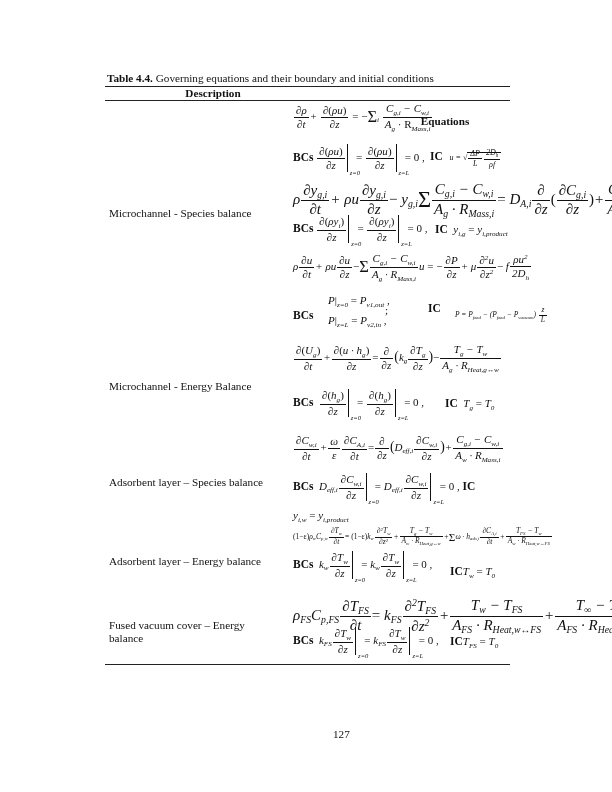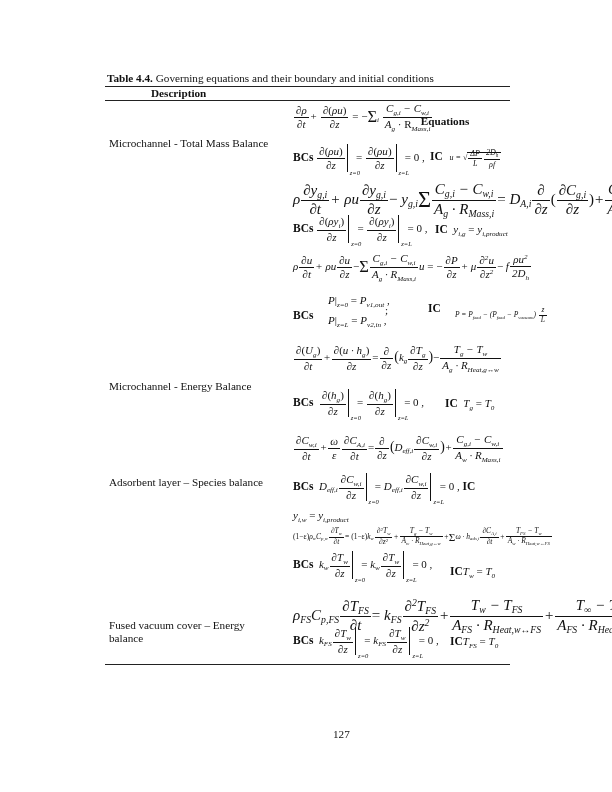--- a/index.html
+++ b/index.html
@@ -5,21 +5,21 @@
   html, body { margin: 0; padding: 0; background: #ffffff; }
   body { width: 612px; height: 792px; position: relative; overflow: hidden;
          font-family: "Liberation Serif", "DejaVu Serif", serif; color: #111; }
   .page { position: absolute; left: 0; top: 0; width: 612px; height: 792px; }
   .caption { position: absolute; left: 107px; top: 72px; font-size: 11.2px; white-space: nowrap; }
   .caption b { font-weight: bold; }
   .rule-top { position: absolute; left: 105px; width: 405px; top: 86px; border-top: 1.6px solid #222; }
   .rule-head { position: absolute; left: 105px; width: 405px; top: 100px; border-top: 1px solid #222; }
   .rule-bottom { position: absolute; left: 105px; width: 405px; top: 664px; border-top: 1.6px solid #222; }
   .th { position: absolute; top: 87px; font-weight: bold; font-size: 11.2px; }
-  .th.desc { left: 151px; width: 100px; text-align: left; }
+  .th.desc { left: 163px; width: 100px; text-align: center; }
   .th.eq { left: 395px; width: 100px; text-align: center; margin-top: 28px; }
   .desc { position: absolute; left: 109px; font-size: 11.2px; width: 170px; line-height: 12.5px; }
   .eqblock { position: absolute; left: 285px; width: 235px; font-family: "Liberation Serif", "DejaVu Serif", serif; font-style: italic; color: #111; }
   .eqline { position: absolute; white-space: nowrap; font-size: 11px; }
   .eqline.small { font-size: 7.5px; }
   .eqline.med { font-size: 15px; }
   .bcs { font-style: normal; font-weight: bold; font-size: 11.5px; text-align: center; }
   .ic { font-style: normal; font-weight: bold; font-size: 11.5px; }
   .frac { display: inline-block; vertical-align: middle; text-align: center; margin: 0 1px; }
   .frac .num { display: block; border-bottom: 0.8px solid #111; padding: 0 2px; line-height: 1.15; }
@@ -38,41 +38,41 @@
 
 <div class="page">
 
   <div class="caption"><b>Table 4.4.</b><span> Governing equations and their boundary and initial conditions</span></div>
 
   <div class="rule-top"></div>
   <div class="th desc">Description</div>
   <div class="th eq">Equations</div>
   <div class="rule-head"></div>
 
-  <div class="desc" style="top:137px;">Microchannel - Total Mass Balance</div>
   <div class="eqblock" style="top:102px;">
     <div class="eqline" style="left:8px; top:0px;">
       <span class="frac"><span class="num">∂ρ</span><span class="den">∂t</span></span>+
       <span class="frac"><span class="num">∂<span class="up">(</span>ρu<span class="up">)</span></span><span class="den">∂z</span></span>
       <span class="up">= −</span><span class="sum">Σ</span><span class="sub">i</span>
       <span class="frac"><span class="num">C<span class="sub">g,i</span> − C<span class="sub">w,i</span></span><span class="den">A<span class="sub">g</span> <span class="up">·</span> <span class="up">R</span><span class="sub">Mass,i</span></span></span>
     </div>
     <div class="eqline" style="left:8px; top:42px;">
       <span class="bcs">BCs</span>
       <span class="frac"><span class="num">∂<span class="up">(</span>ρu<span class="up">)</span></span><span class="den">∂z</span></span><span class="bar"><span class="lim">z=0</span></span>
       <span class="up">&nbsp;&nbsp;=</span>
       <span class="frac"><span class="num">∂<span class="up">(</span>ρu<span class="up">)</span></span><span class="den">∂z</span></span><span class="bar"><span class="lim">z=L</span></span>
       <span class="up">&nbsp;&nbsp;= 0 ,</span>
     </div>
     <div class="eqline" style="left:145px; top:46px;">
       <span class="ic">IC</span>
       <span class="med" style="font-size:8px;">&nbsp;&nbsp;u = √<span style="border-top:0.8px solid #111;"><span class="frac"><span class="num">ΔP</span><span class="den">L</span></span><span class="frac"><span class="num">2D<span class="sub">h</span></span><span class="den">ρf</span></span></span></span>
     </div>
   </div>
 
+  <div class="desc" style="top:207px;">Microchannel - Species balance</div>
   <div class="eqblock" style="top:181px;">
     <div class="eqline med" style="left:8px; top:0px;">
       ρ<span class="frac"><span class="num">∂y<span class="sub">g,i</span></span><span class="den">∂t</span></span>+ ρu<span class="frac"><span class="num">∂y<span class="sub">g,i</span></span><span class="den">∂z</span></span><span class="up">−</span> y<span class="sub">g,i</span><span class="sum">Σ</span><span class="frac"><span class="num">C<span class="sub">g,i</span> − C<span class="sub">w,i</span></span><span class="den">A<span class="sub">g</span> · R<span class="sub">Mass,i</span></span></span><span class="up">=</span> D<span class="sub">A,i</span><span class="frac"><span class="num">∂</span><span class="den">∂z</span></span><span class="up">(</span><span class="frac"><span class="num">∂C<span class="sub">g,i</span></span><span class="den">∂z</span></span><span class="up">)</span>+<span class="frac"><span class="num">C<span class="sub">g,i</span> − C<span class="sub">w,i</span></span><span class="den">A<span class="sub">g</span> · R<span class="sub">Mass,i</span></span></span>
     </div>
     <div class="eqline" style="left:8px; top:34px;">
       <span class="bcs">BCs</span>
       <span class="frac"><span class="num">∂<span class="up">(</span>ρy<span class="sub">i</span><span class="up">)</span></span><span class="den">∂z</span></span><span class="bar"><span class="lim">z=0</span></span>
       <span class="up">&nbsp;&nbsp;=</span>
       <span class="frac"><span class="num">∂<span class="up">(</span>ρy<span class="sub">i</span><span class="up">)</span></span><span class="den">∂z</span></span><span class="bar"><span class="lim">z=L</span></span>
       <span class="up">&nbsp;&nbsp;= 0 ,</span>
@@ -125,20 +125,21 @@
     <div class="eqline" style="left:8px; top:40px;">
       <span class="bcs">BCs</span>
       &nbsp;D<span class="sub">eff,i</span><span class="frac"><span class="num">∂C<span class="sub">w,i</span></span><span class="den">∂z</span></span><span class="bar"><span class="lim">z=0</span></span>
       <span class="up">&nbsp;&nbsp;=</span> D<span class="sub">eff,i</span><span class="frac"><span class="num">∂C<span class="sub">w,i</span></span><span class="den">∂z</span></span><span class="bar"><span class="lim">z=L</span></span>
       <span class="up">&nbsp;&nbsp;= 0 ,</span>
       <span class="ic">IC</span>
     </div>
     <div class="eqline" style="left:8px; top:76px;">y<span class="sub">i,w</span> <span class="up">=</span> y<span class="sub">i,product</span></div>
   </div>
 
+  <div class="desc" style="top:555px;">Adsorbent layer – Energy balance</div>
   <div class="eqblock" style="top:527px;">
     <div class="eqline small" style="left:8px; top:0px;">
       <span class="up">(1−ε)</span>ρ<span class="sub">w</span>C<span class="sub">p,w</span><span class="frac"><span class="num">∂T<span class="sub">w</span></span><span class="den">∂t</span></span><span class="up">= (1−ε)</span>k<span class="sub">w</span><span class="frac"><span class="num">∂<span class="sup">2</span>T<span class="sub">w</span></span><span class="den">∂z<span class="sup">2</span></span></span>+<span class="frac"><span class="num">T<span class="sub">g</span> − T<span class="sub">w</span></span><span class="den">A<span class="sub">w</span> · R<span class="sub">Heat,g↔w</span></span></span>+<span class="sum">Σ</span>ω · h<span class="sub">ads,i</span><span class="frac"><span class="num">∂C<span class="sub">A,i</span></span><span class="den">∂t</span></span>+<span class="frac"><span class="num">T<span class="sub">FS</span> − T<span class="sub">w</span></span><span class="den">A<span class="sub">w</span> · R<span class="sub">Heat,w↔FS</span></span></span>
     </div>
     <div class="eqline" style="left:8px; top:24px;">
       <span class="bcs">BCs</span>
       &nbsp;k<span class="sub">w</span><span class="frac"><span class="num">∂T<span class="sub">w</span></span><span class="den">∂z</span></span><span class="bar"><span class="lim">z=0</span></span>
       <span class="up">&nbsp;&nbsp;=</span> k<span class="sub">w</span><span class="frac"><span class="num">∂T<span class="sub">w</span></span><span class="den">∂z</span></span><span class="bar"><span class="lim">z=L</span></span>
       <span class="up">&nbsp;&nbsp;= 0 ,</span>
     </div>

